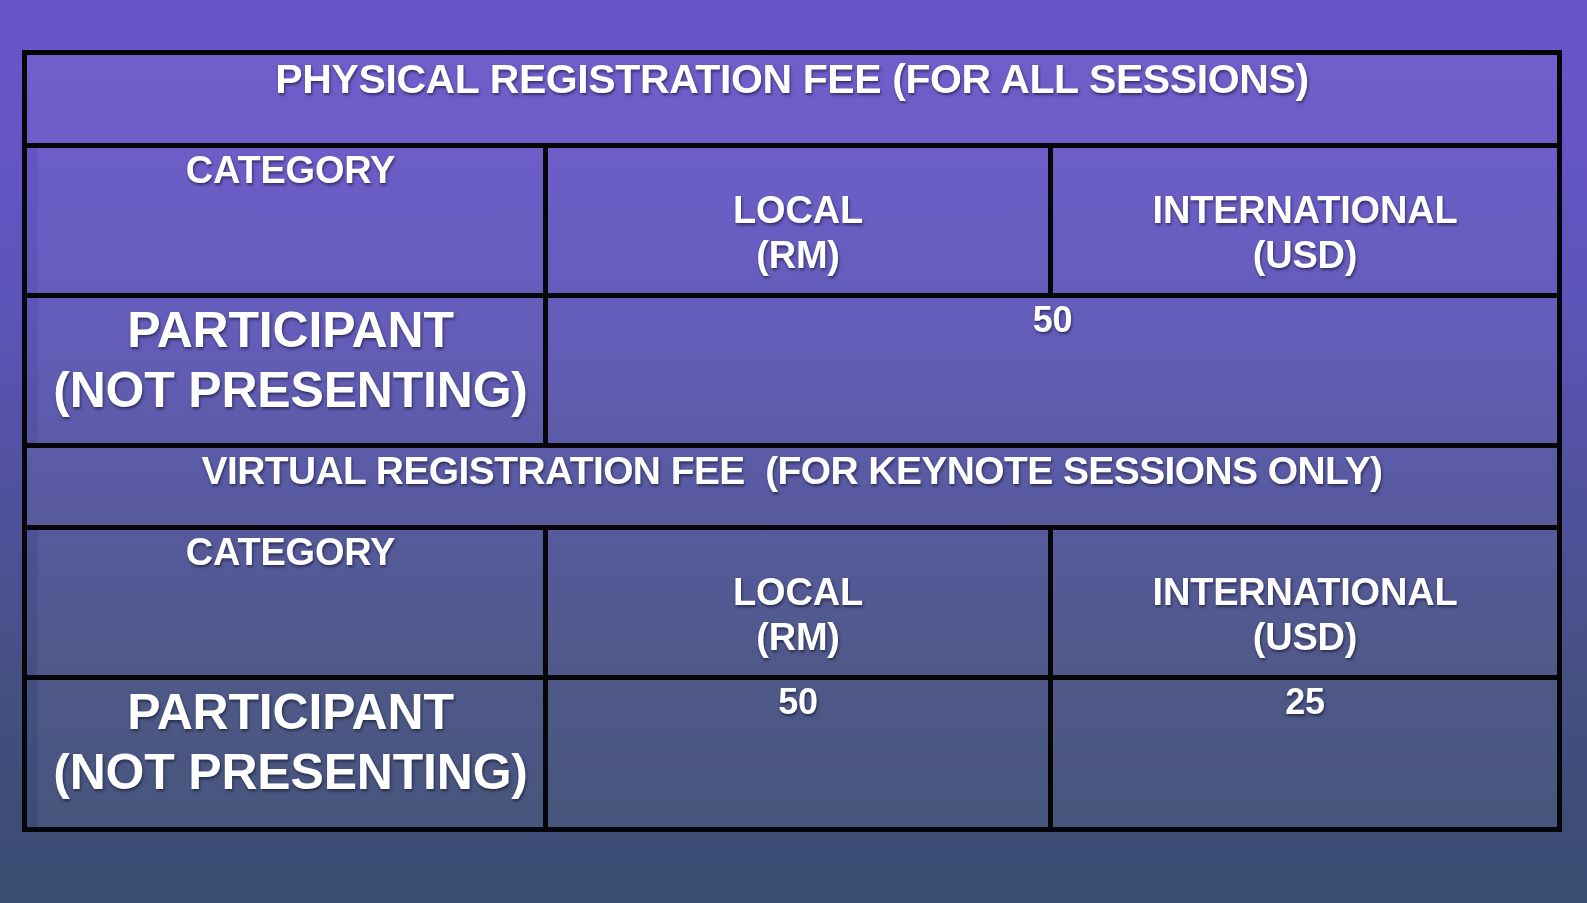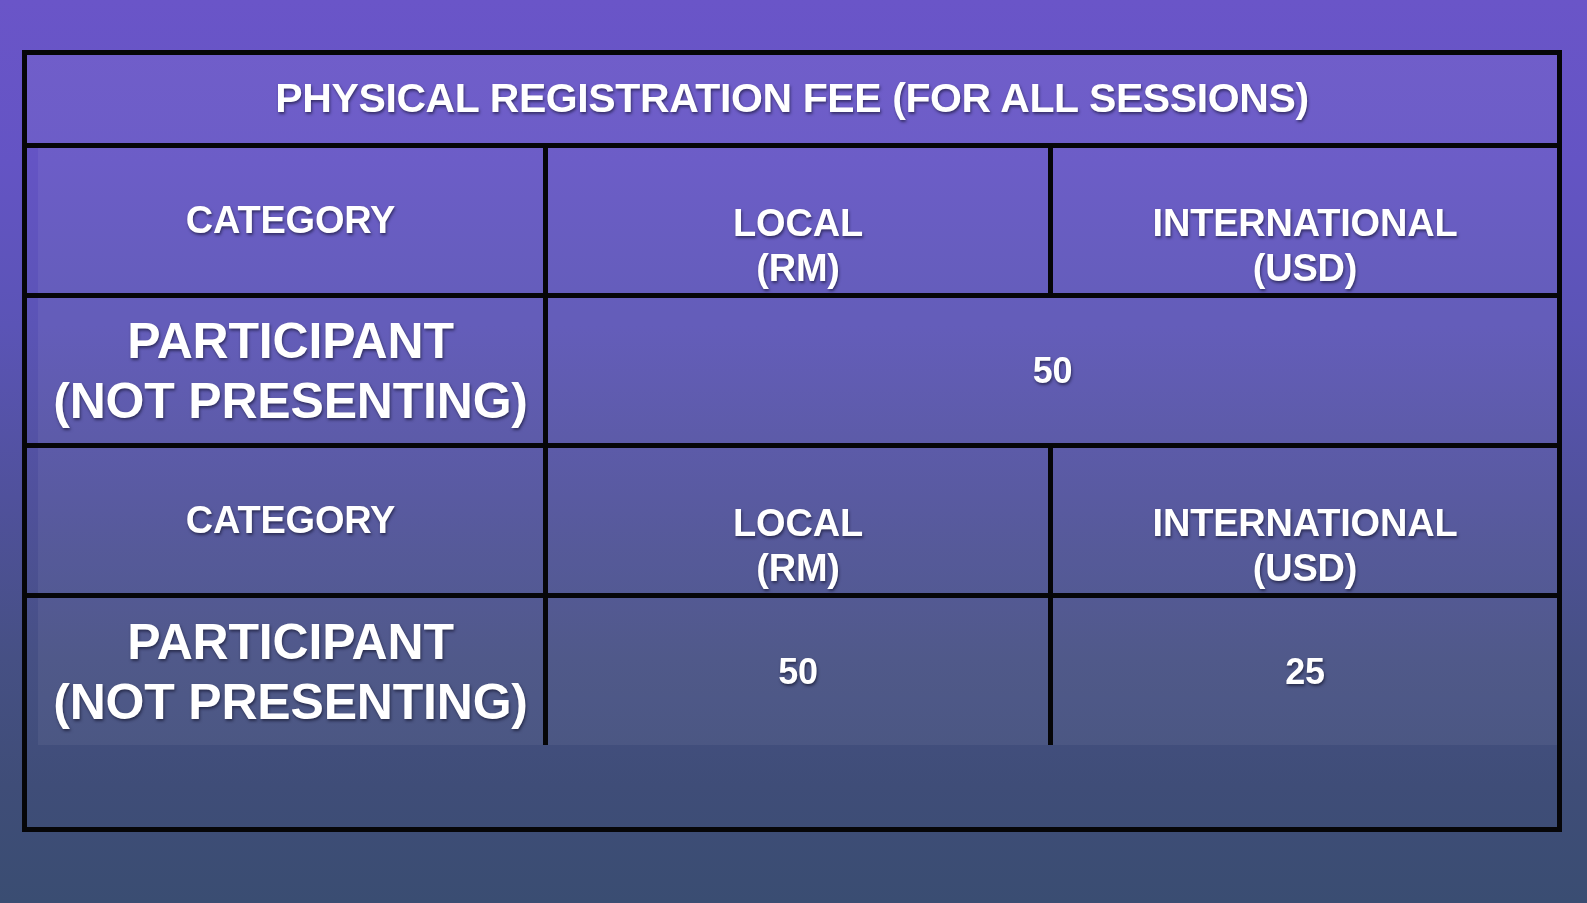--- a/index.html
+++ b/index.html
@@ -44,21 +44,20 @@
   .row-data     { height:150px; }
   .row-title-2  { height:82px;  }
   .row-header-2 { height:150px; }
   .row-data-2   { height:152px; }
 
   
   .row + .row { border-top:5px solid #060608; }
 
   .cell {
     display:flex;
-    align-items:center;
     justify-content:center;
     text-align:center;
     color:#ffffff;
     background:rgba(255,255,255,0.055);
     padding:2px 10px;
     overflow:hidden;
   }
 
   
   .cell + .cell { border-left:5px solid #060608; }
@@ -78,21 +77,21 @@
     white-space:pre;
   }
 
   .title-text   { font-size:41px; letter-spacing:-0.4px; }
   .title2-text  { font-size:39px; letter-spacing:-0.6px; }
   .header-text  { font-size:38px; }
   .cat-text     { font-size:50px; }
   .value-text   { font-size:36px; }
 
   
-  .cell.stacked { align-items:flex-end; padding-top:26px; }
+  .cell.stacked { align-items:center; padding-top:26px; }
   .stacked .txt { line-height:1.18; }
 
   
   .cell.two-line .txt { line-height:1.2; }
 </style>
 </head>
 <body>
 
 <div id="fee-table">
 
@@ -125,20 +124,25 @@
       <div>
         <div class="txt cat-text">PARTICIPANT</div>
         <div class="txt cat-text">(NOT PRESENTING)</div>
       </div>
     </div>
     <div class="cell col-intl">
       <span class="txt value-text">50</span>
     </div>
   </div>
 
+  <div class="row row-title-2">
+    <div class="cell col-full">
+      <span class="txt title2-text">VIRTUAL REGISTRATION FEE  (FOR KEYNOTE SESSIONS ONLY)</span>
+    </div>
+  </div>
 
   <div class="row row-header-2">
     <div class="cell col-category">
       <span class="txt header-text">CATEGORY</span>
     </div>
     <div class="cell col-local stacked">
       <div>
         <div class="txt header-text">LOCAL</div>
         <div class="txt header-text">(RM)</div>
       </div>

